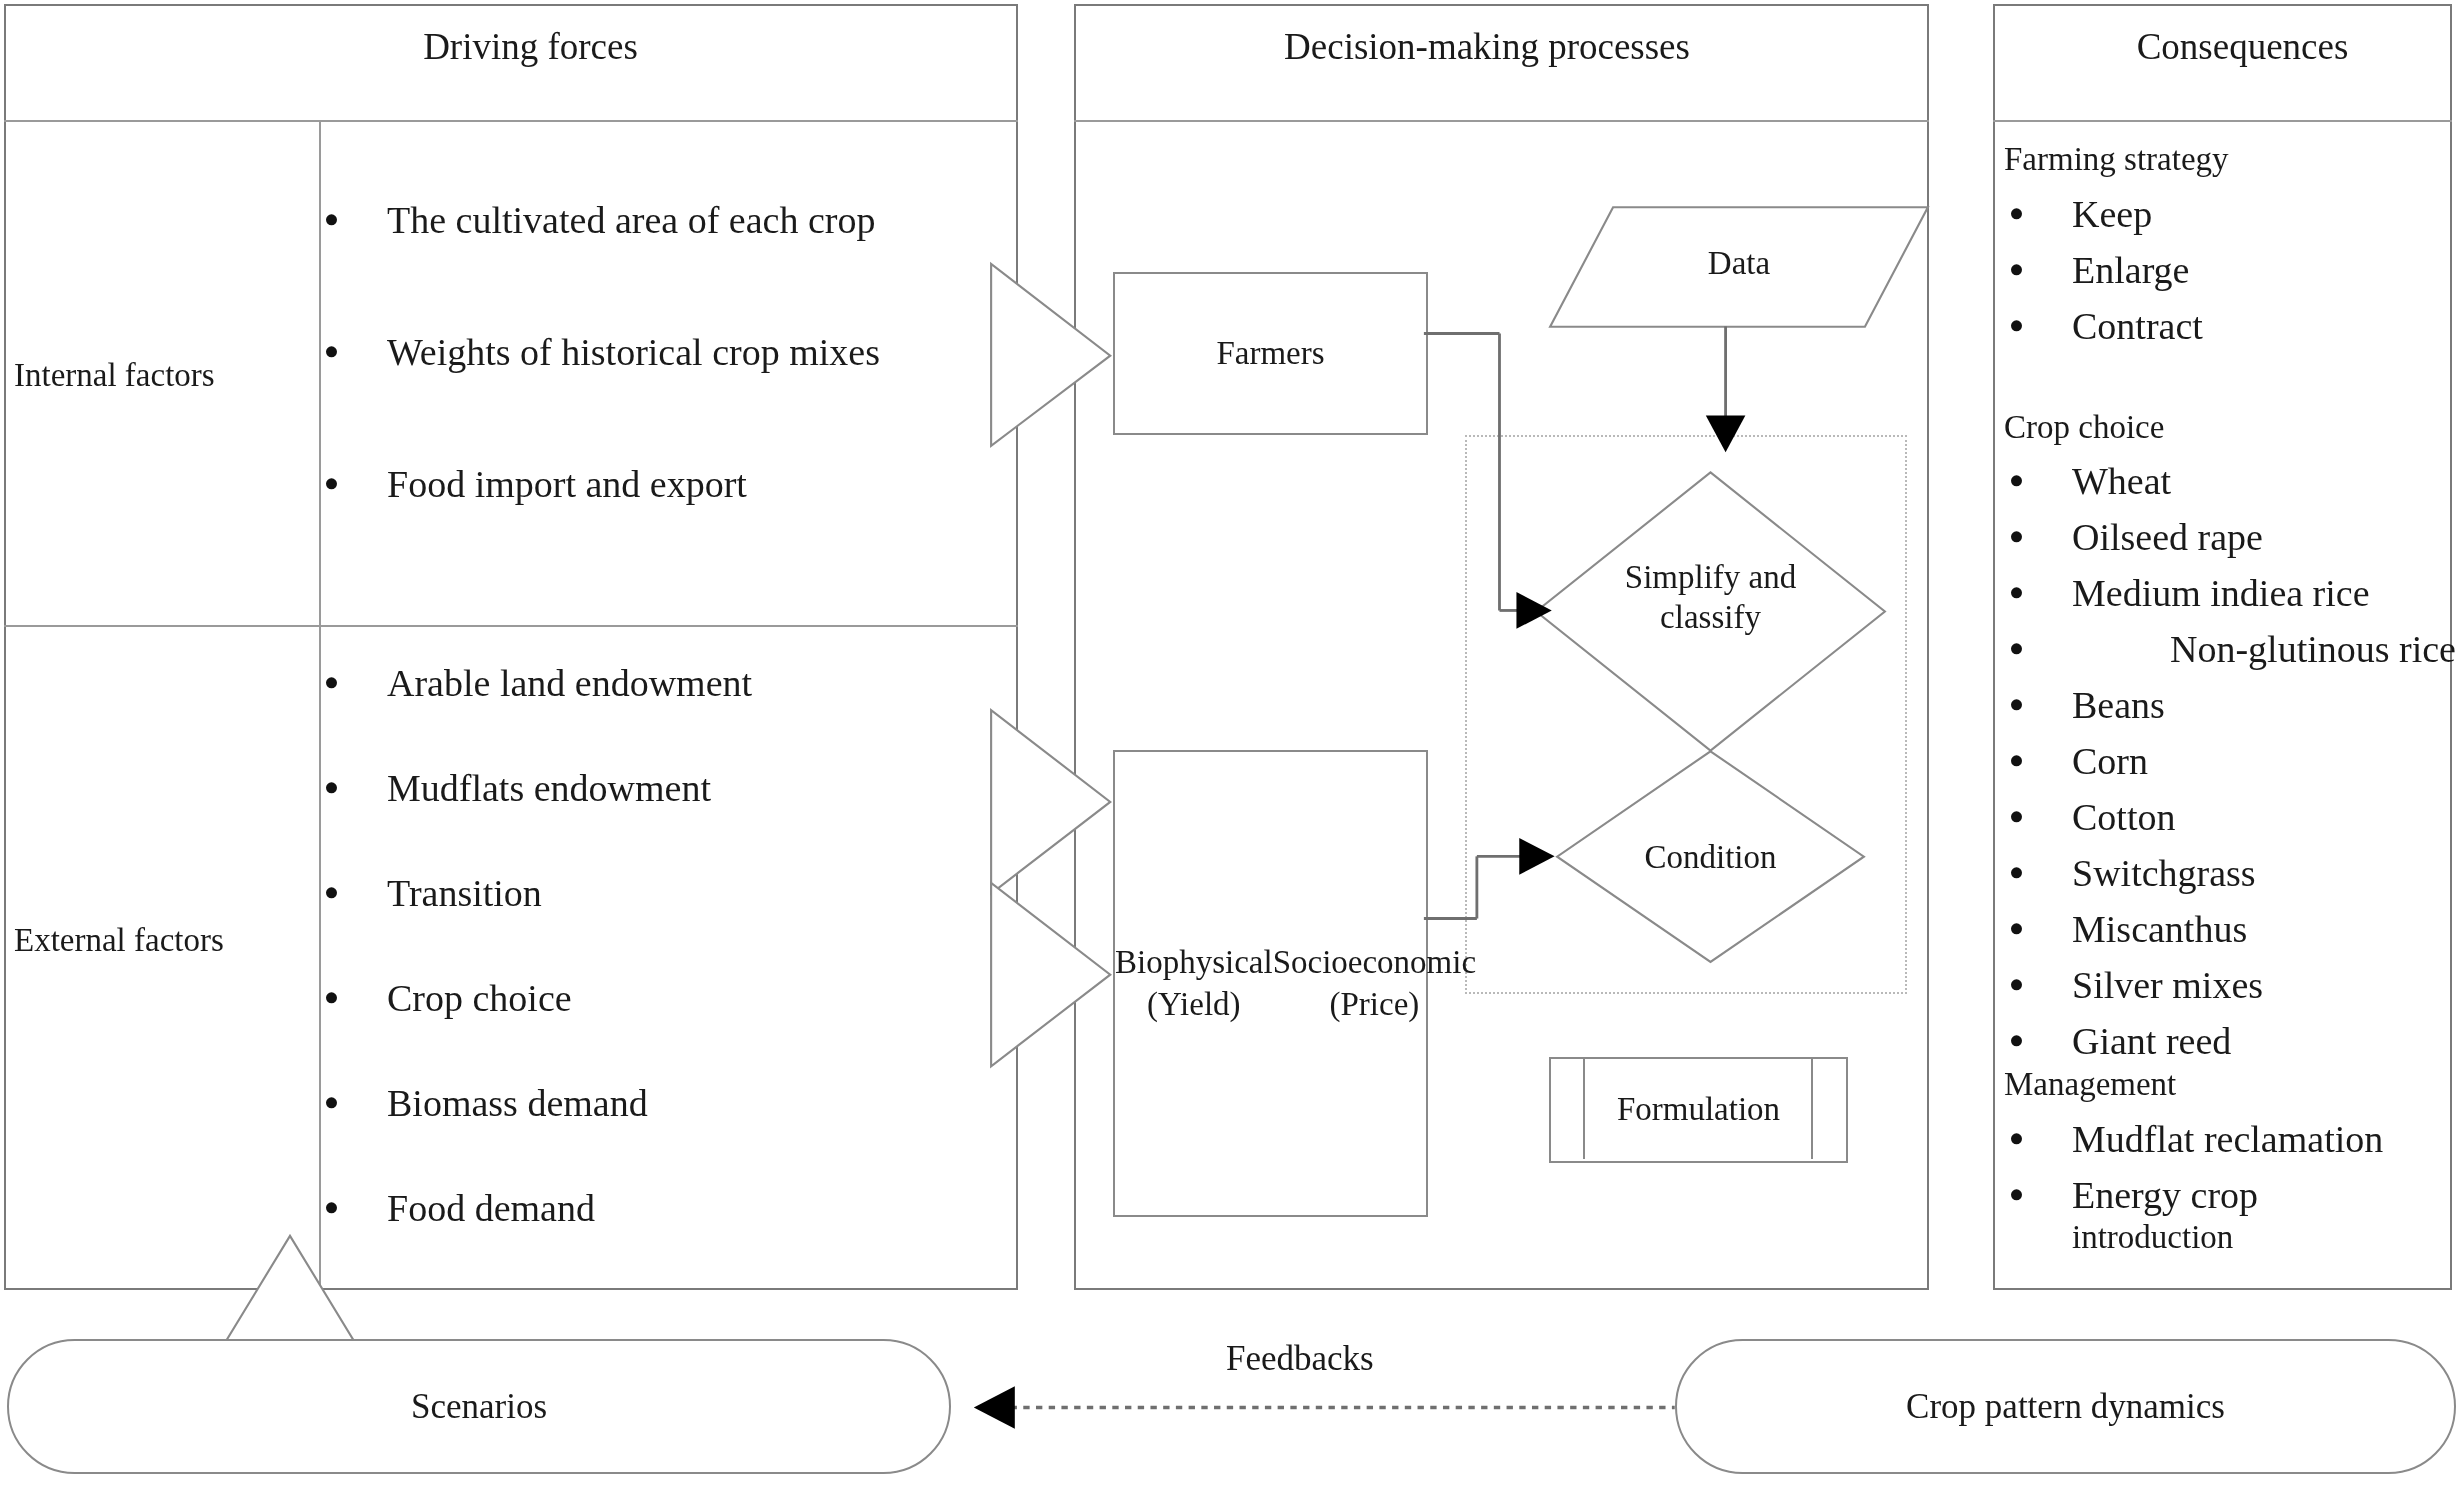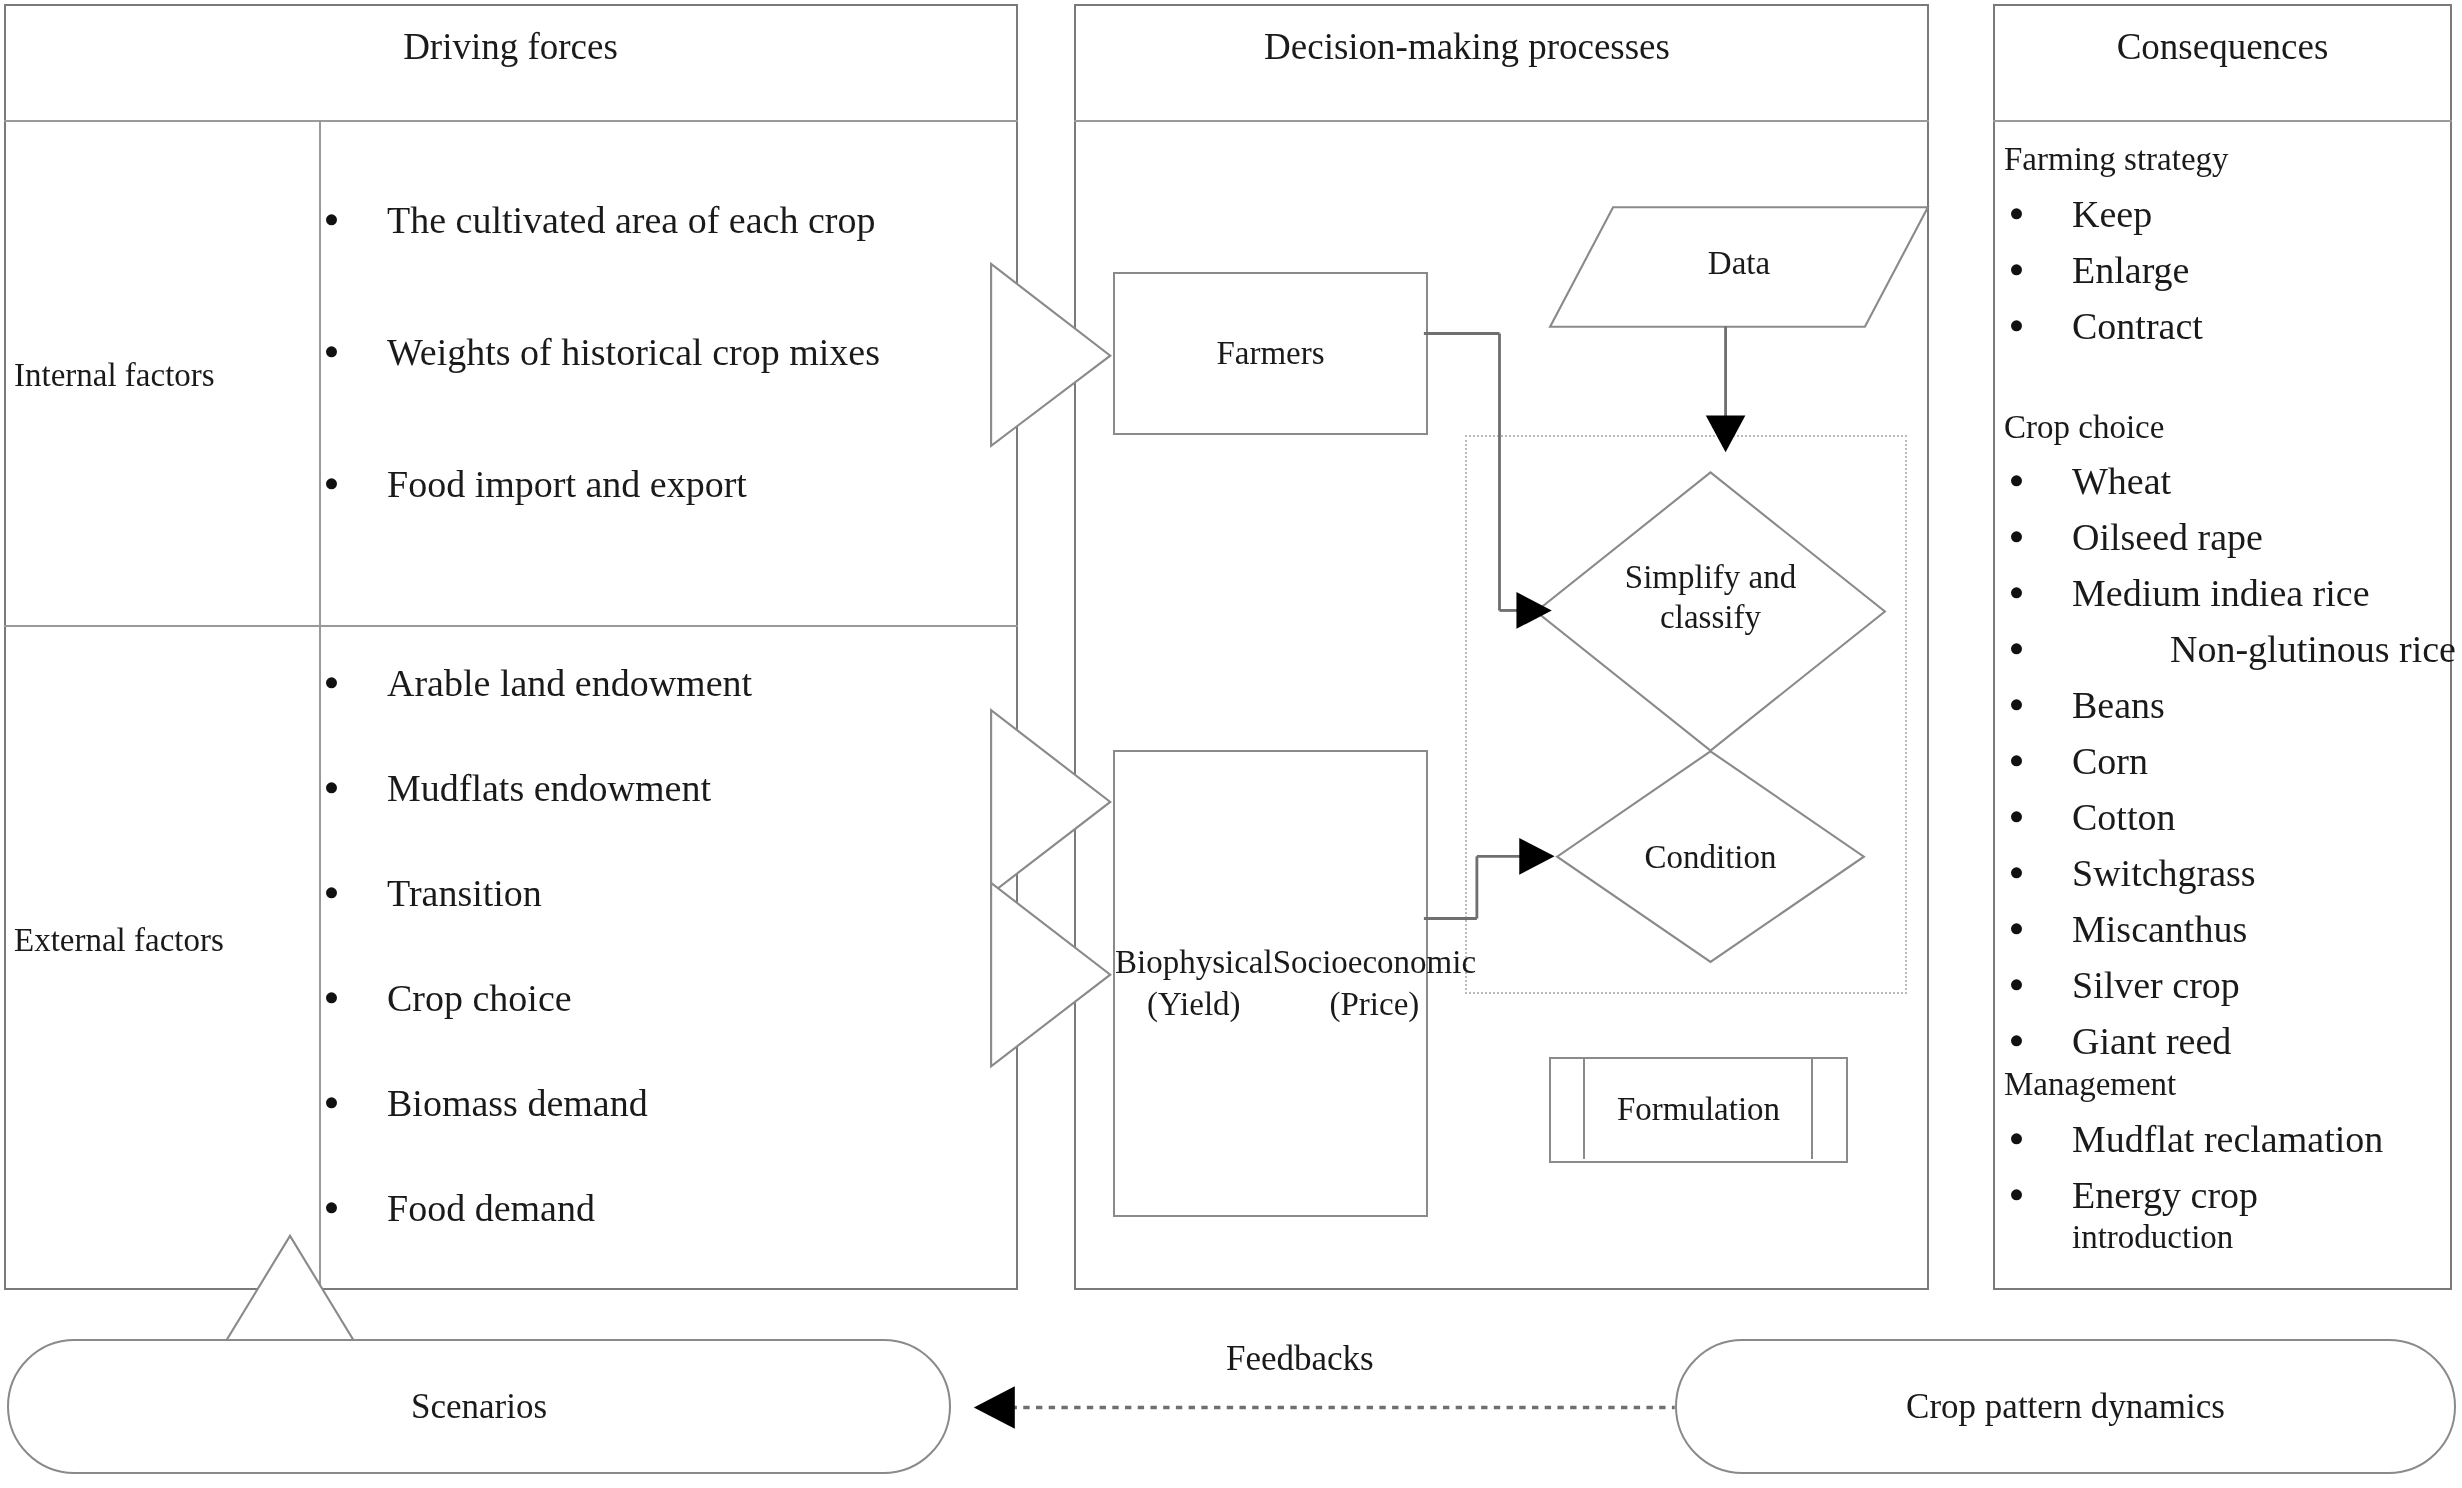--- a/index.html
+++ b/index.html
@@ -21,20 +21,21 @@
     border:2.1px solid #7a7a7a;
     background:#fff;
   }
   .panel-title{
     position:absolute;
     left:0;right:0;
     text-align:center;
     font-size:37px;
     line-height:1.1;
     color:#1a1a1a;
+    padding-left:20px;
   }
   .hrule{
     position:absolute;
     height:0;
     border-top:2.8px solid #9a9a9a;
   }
   .vrule{
     position:absolute;
     width:0;
     border-left:2.1px solid #9a9a9a;
@@ -230,21 +231,21 @@
   <ul class="blist" style="left:2004px;top:459px;width:452px;">
     <li style="margin-bottom:12px;">Wheat</li>
     <li style="margin-bottom:12px;">Oilseed rape</li>
     <li style="margin-bottom:12px;">Medium indiea rice</li>
     <li style="margin-bottom:12px;text-align:right;">Non-glutinous rice</li>
     <li style="margin-bottom:12px;">Beans</li>
     <li style="margin-bottom:12px;">Corn</li>
     <li style="margin-bottom:12px;">Cotton</li>
     <li style="margin-bottom:12px;">Switchgrass</li>
     <li style="margin-bottom:12px;">Miscanthus</li>
-    <li style="margin-bottom:12px;">Silver crop</li>
+    <li style="margin-bottom:12px;">Silver mixes</li>
     <li>Giant reed</li>
   </ul>
 
   <div class="sechead" style="left:2004px;top:1066px;">Management</div>
   <ul class="blist" style="left:2004px;top:1117px;width:452px;">
     <li style="margin-bottom:12px;">Mudflat reclamation</li>
     <li>Energy crop</li>
   </ul>
   <div class="sechead" style="left:2072px;top:1219px;">introduction</div>
 

